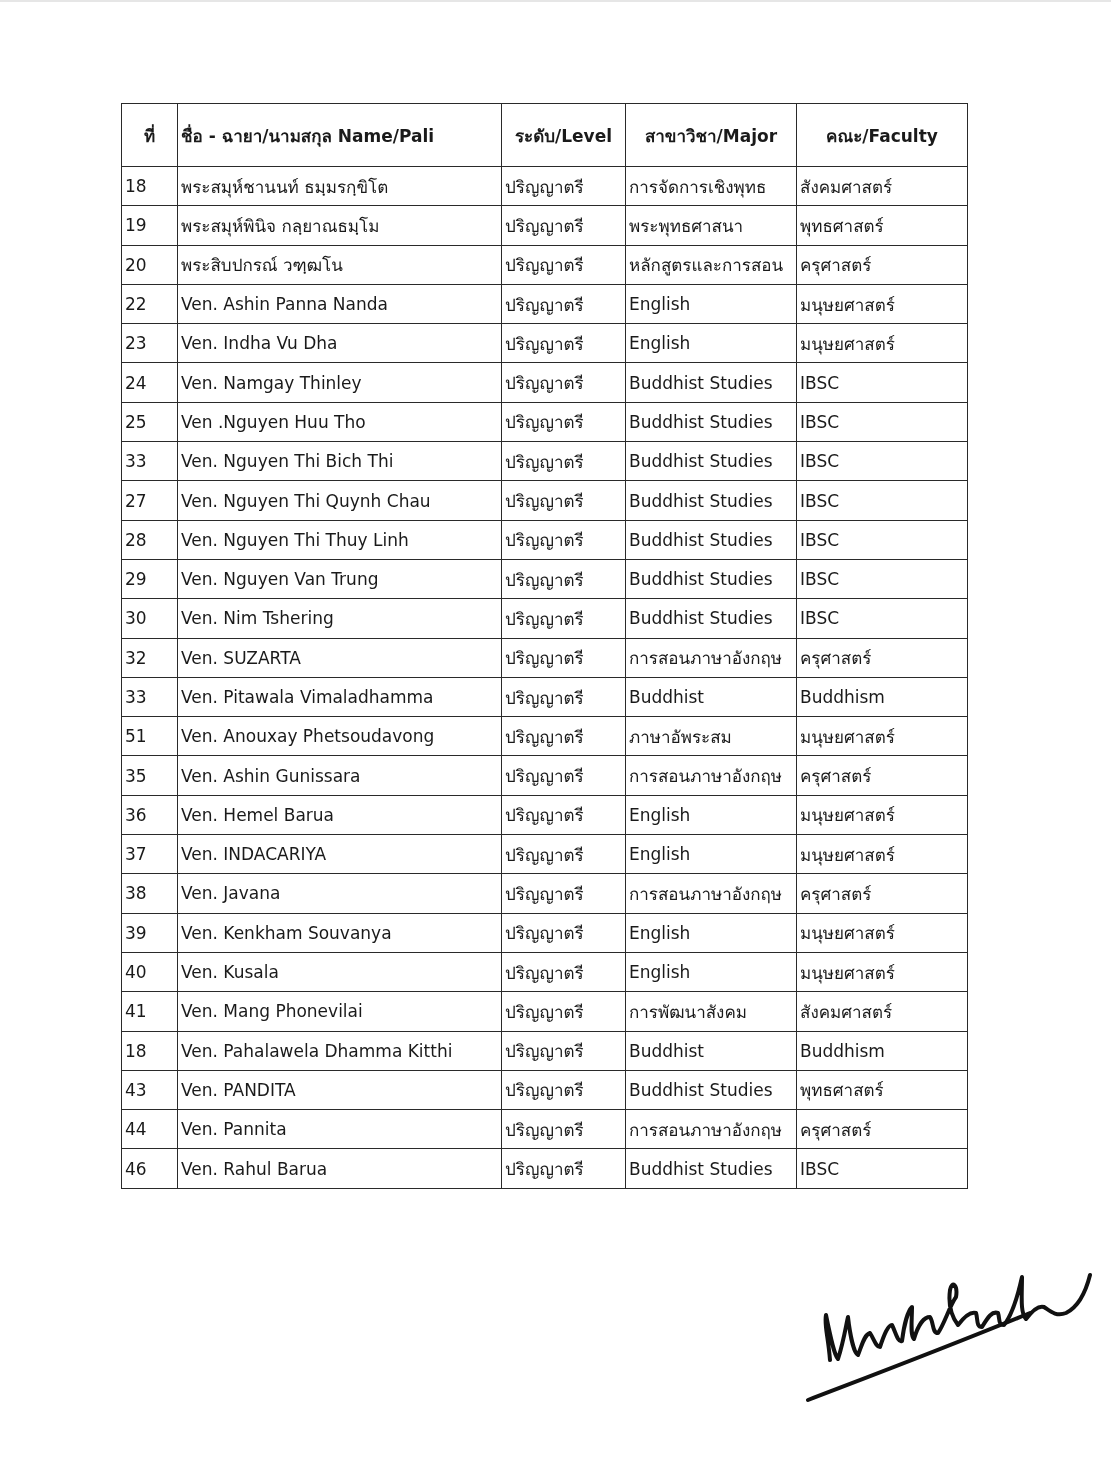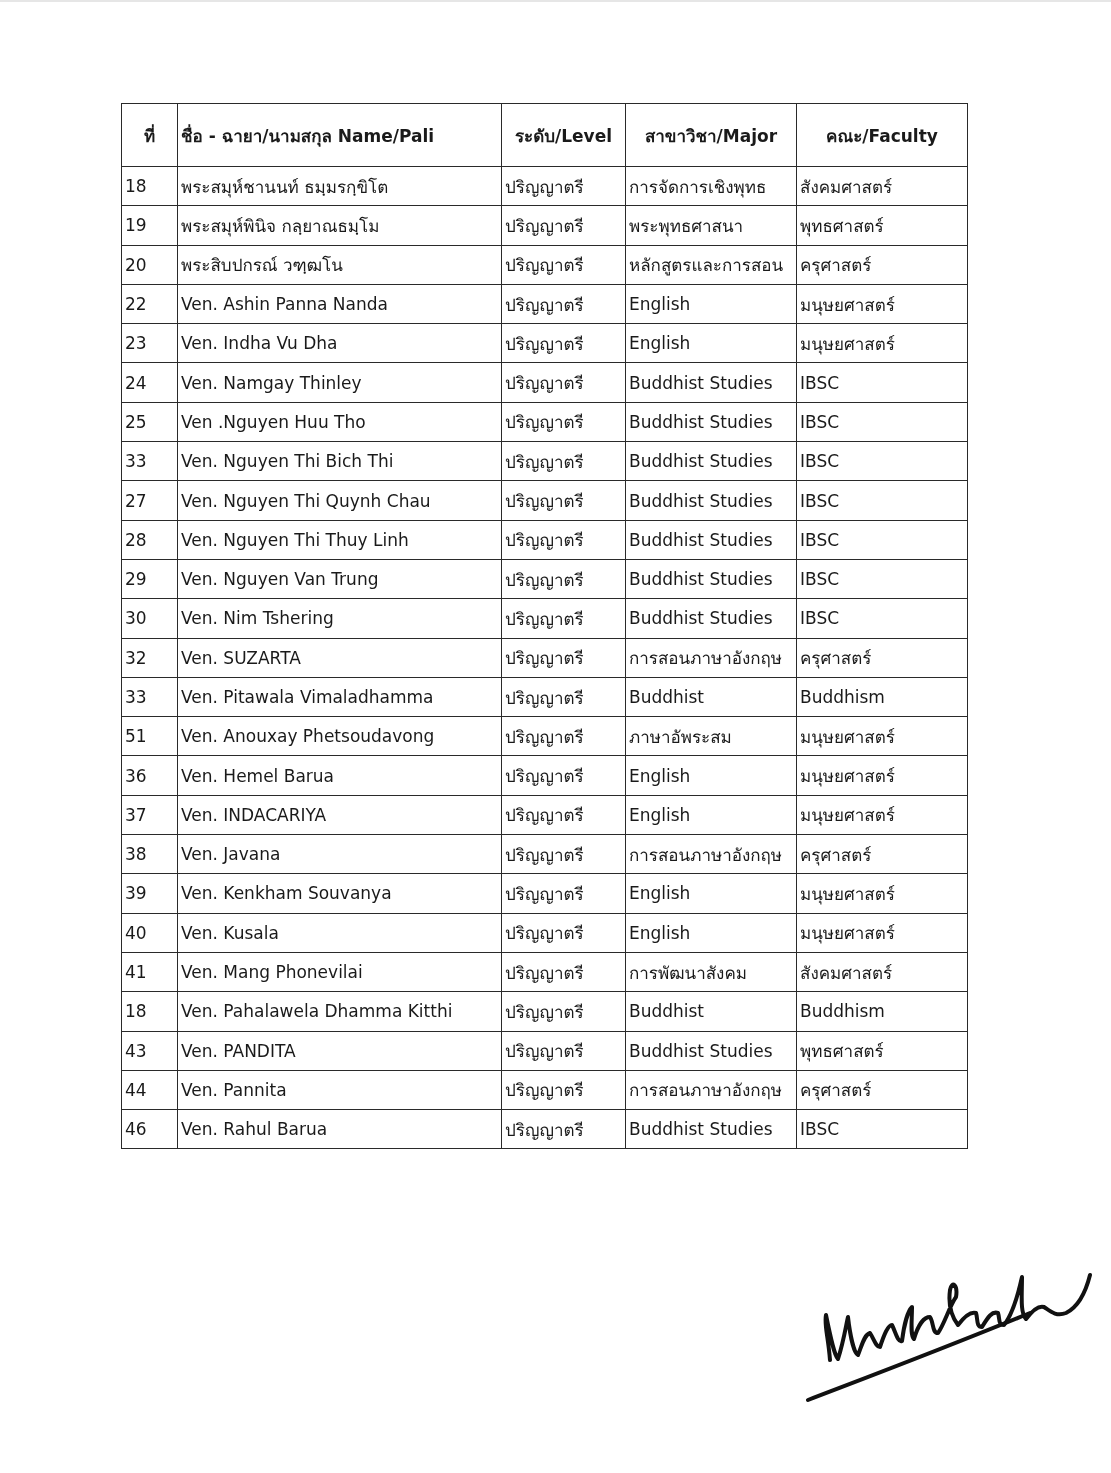--- a/index.html
+++ b/index.html
@@ -151,20 +151,27 @@
         <td class="faculty">Buddhism</td>
       </tr>
       <tr>
         <td class="num">51</td>
         <td class="name">Ven. Anouxay Phetsoudavong</td>
         <td class="level">ปริญญาตรี</td>
         <td class="major">ภาษาอัพระสม</td>
         <td class="faculty">มนุษยศาสตร์</td>
       </tr>
       <tr>
+        <td class="num">35</td>
+        <td class="name">Ven. Ashin Gunissara</td>
+        <td class="level">ปริญญาตรี</td>
+        <td class="major">การสอนภาษาอังกฤษ</td>
+        <td class="faculty">ครุศาสตร์</td>
+      </tr>
+      <tr>
         <td class="num">36</td>
         <td class="name">Ven. Hemel Barua</td>
         <td class="level">ปริญญาตรี</td>
         <td class="major">English</td>
         <td class="faculty">มนุษยศาสตร์</td>
       </tr>
       <tr>
         <td class="num">37</td>
         <td class="name">Ven. INDACARIYA</td>
         <td class="level">ปริญญาตรี</td>

